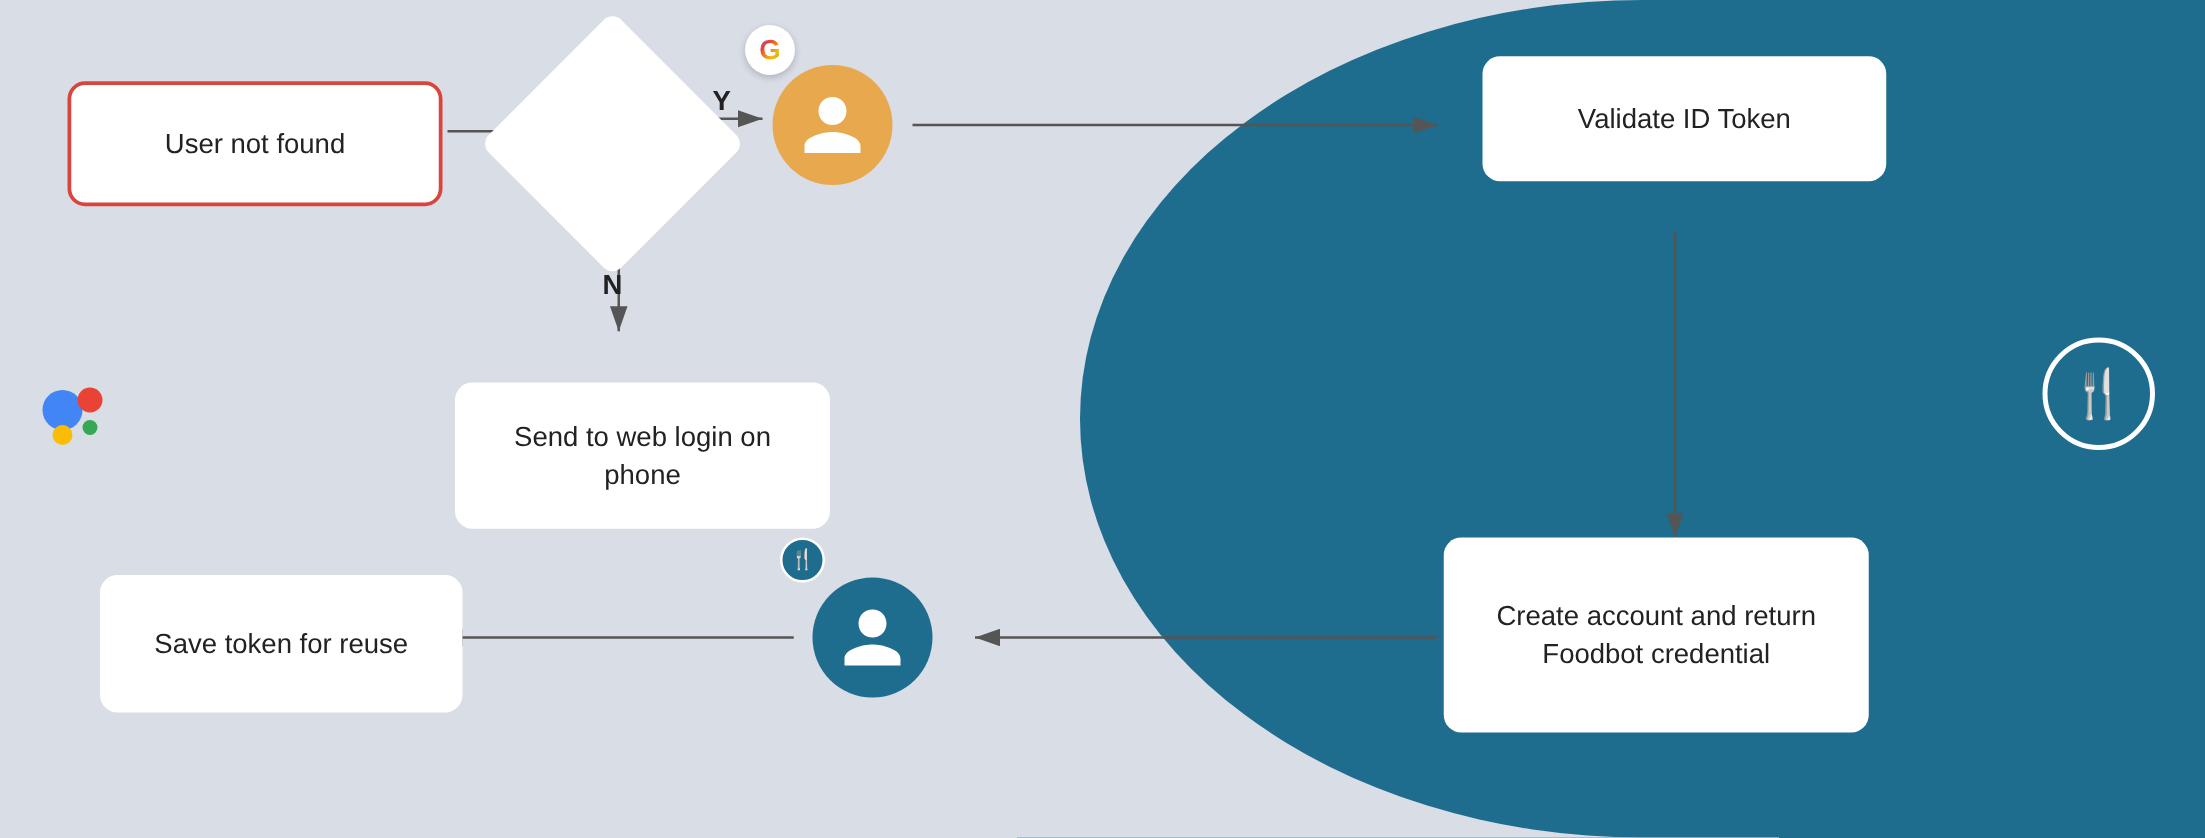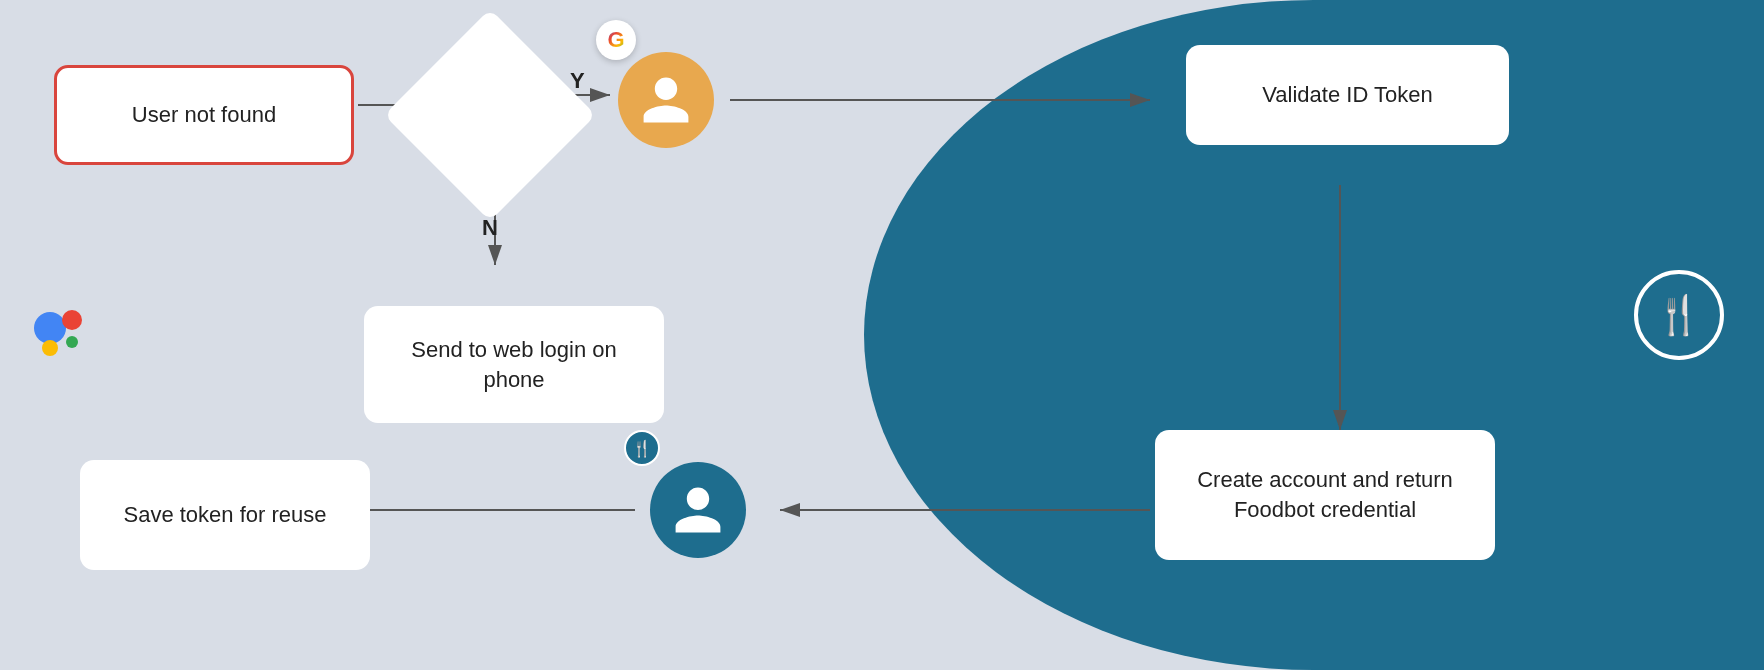--- a/index.html
+++ b/index.html
@@ -207,21 +207,21 @@
 <div class="flow-box" style="left:1158px; top:45px; width:323px; height:100px;margin-left:28px;">
   <span>Validate ID
 Token</span>
 </div>
 
 <div class="flow-box" style="left:364px; top:277px; width:300px; height:117px;margin-top:29px;">
   <span>Send to web login
 on phone</span>
 </div>
 
-<div class="flow-box" style="left:1155px; top:430px; width:340px; height:130px;">
+<div class="flow-box" style="left:1155px; top:430px; width:340px; height:156px;">
   <span>Create account and
 return Foodbot
 credential</span>
 </div>
 
 <div class="flow-box" style="left:60px; top:460px; width:290px; height:110px;margin-left:20px;">
   <span>Save token
 for reuse</span>
 </div>
 

